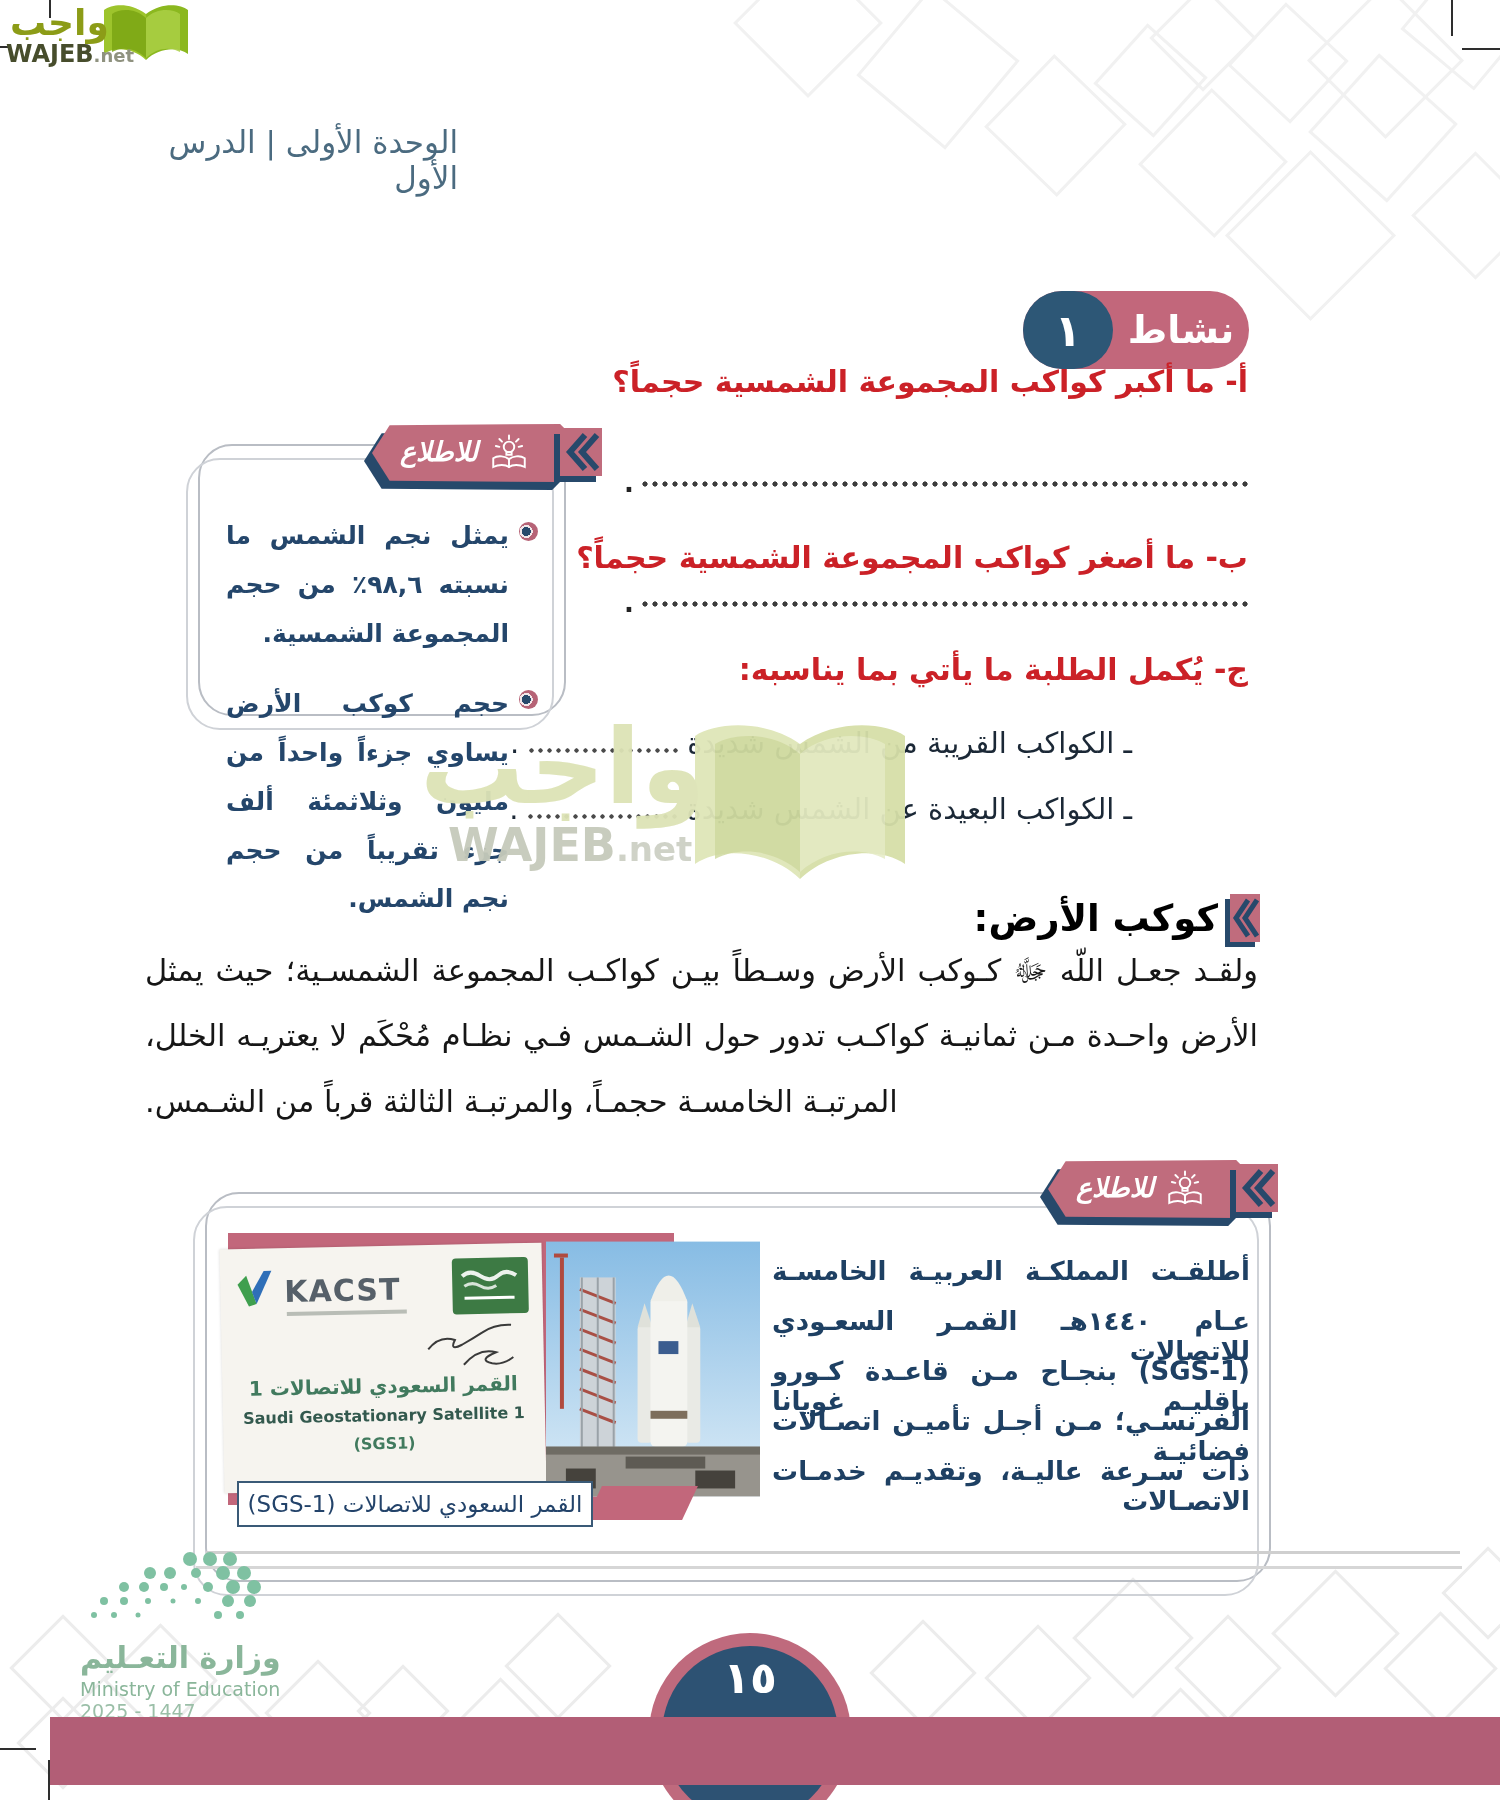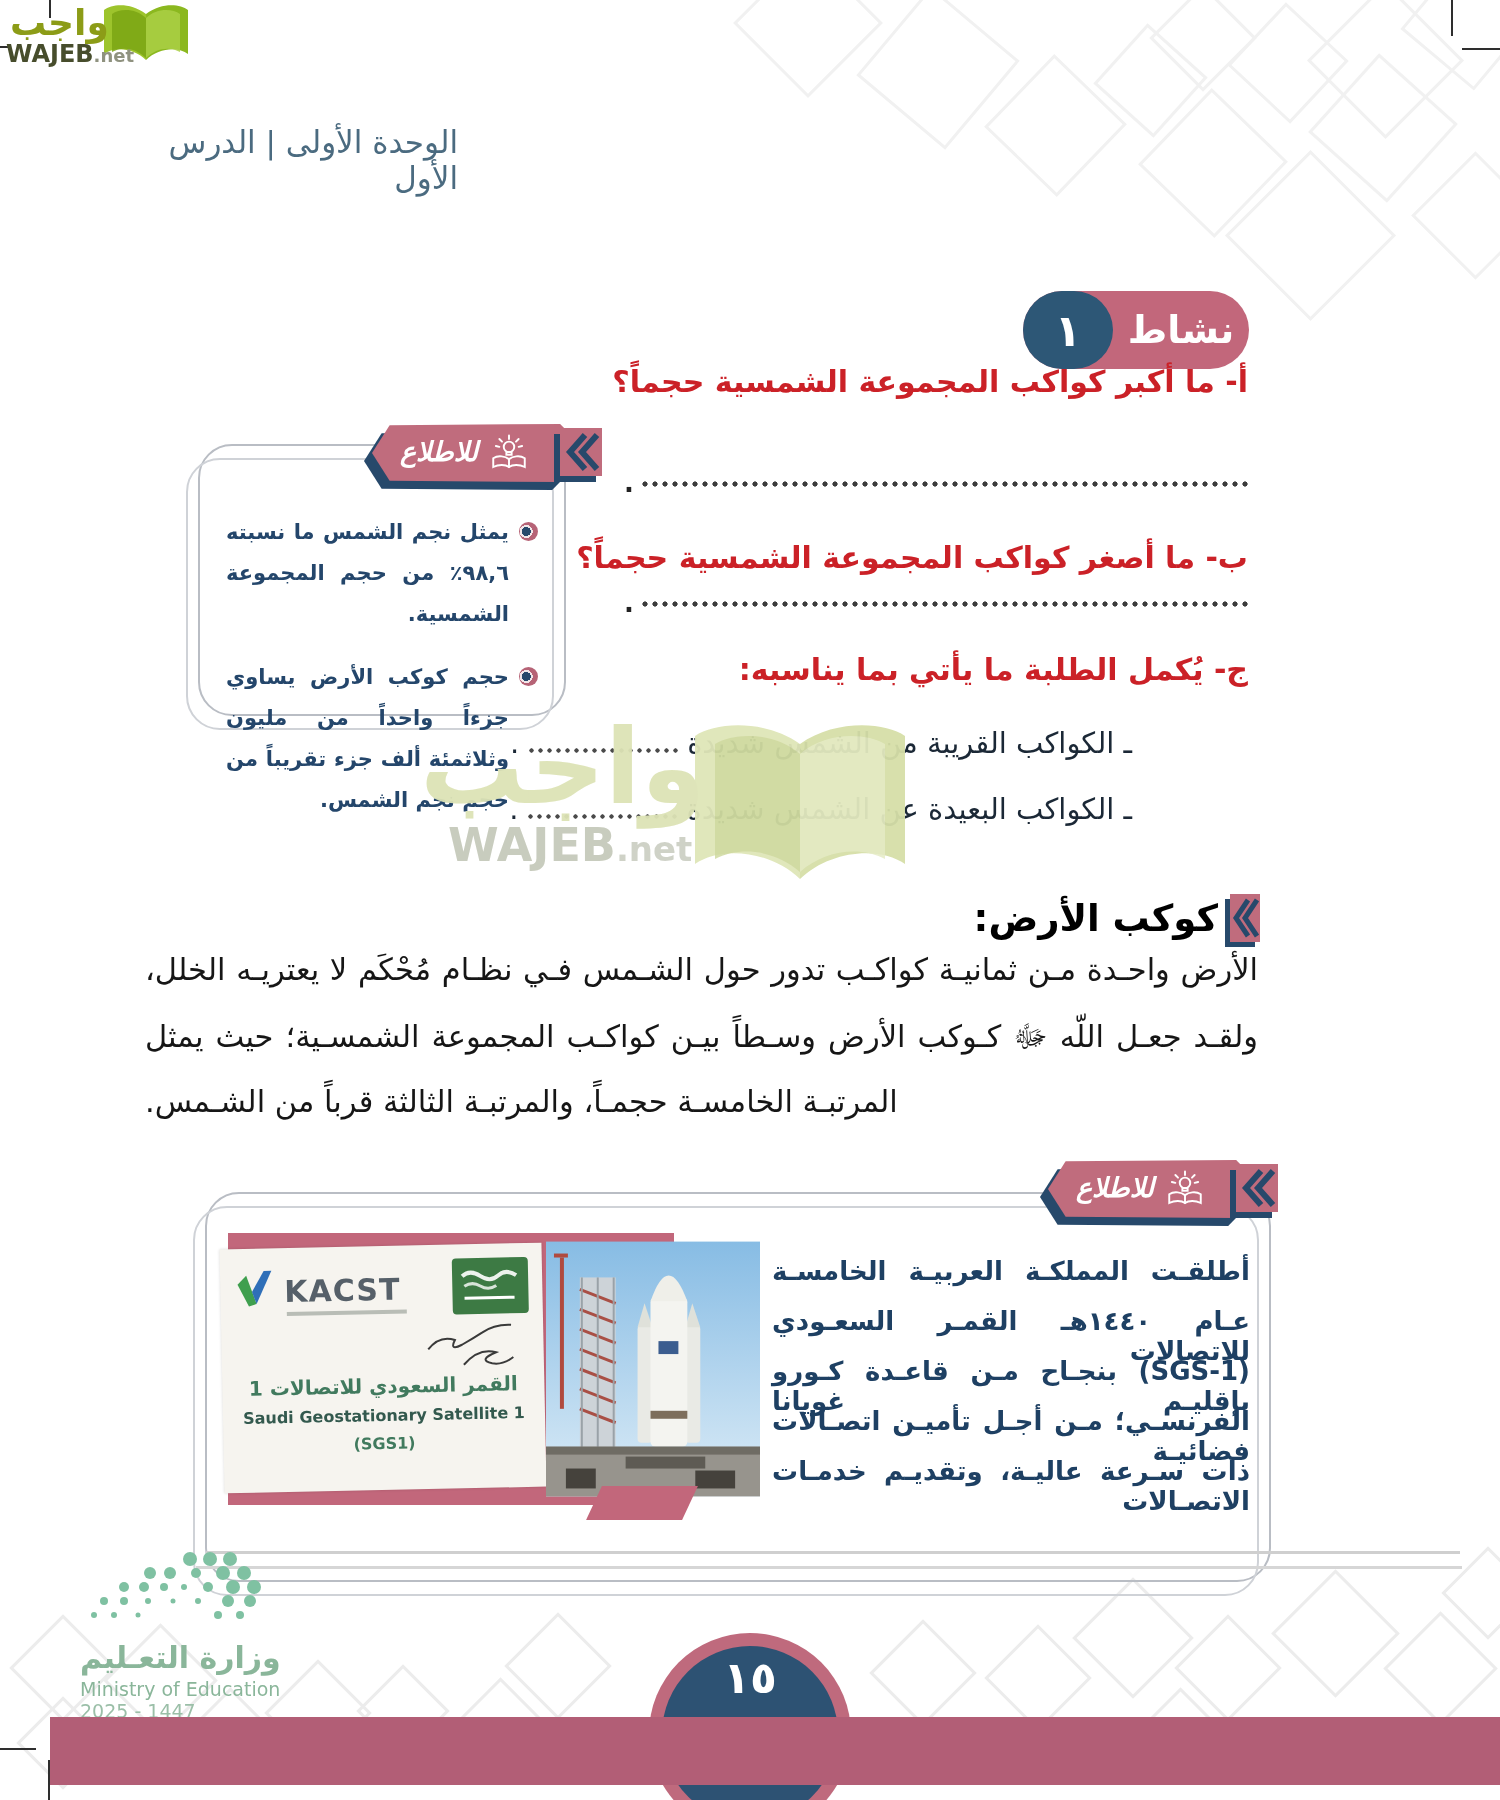--- a/index.html
+++ b/index.html
@@ -35,21 +35,21 @@
         background-size:9px 7px;background-repeat:repeat-x;background-position:left bottom;align-self:flex-end;margin-bottom:6px;}
 
   
   .ibox{position:absolute;border:2.5px solid #b9bdc4;border-radius:34px;background:transparent;}
   .ibox::before{content:"";position:absolute;left:-14px;top:12px;width:100%;height:100%;
         border:2px solid #cfd2d7;border-radius:34px;}
   .ibox-inner{position:absolute;inset:0;direction:rtl;}
   .bullet{display:flex;direction:rtl;gap:10px;margin-bottom:22px;}
   .eye{flex:0 0 auto;width:19px;height:19px;border-radius:50%;margin-top:10px;
        background:radial-gradient(circle at 38% 50%, #27496b 0 4.5px, #f1e6e8 4.5px 6.5px, #b66376 6.5px);}
-  .btext{font-size:21px;font-weight:bold;color:#24466b;line-height:1.95;text-align:justify;}
+  .btext{font-size:25px;font-weight:bold;color:#24466b;line-height:1.95;text-align:justify;}
 
   
   .ribbon{position:absolute;font-style:italic;}
   .rib-shadow,.rib-face{position:absolute;left:0;top:0;width:100%;height:100%;
         clip-path:polygon(0 50%,9% 2%,96% 0%,100% 14%,100% 86%,96% 100%,9% 98%);}
   .rib-shadow{background:#27496b;transform:translate(-8px,8px);}
   .rib-face{background:#c06c7d;}
   .rib-content{position:absolute;inset:0;display:flex;direction:rtl;align-items:center;justify-content:center;
         gap:10px;padding-right:10px;}
   .rib-label{color:#fff;font-size:27px;font-weight:bold;padding-bottom:4px;}
@@ -236,22 +236,22 @@
     <div class="chev" style="position:relative;width:30px;height:48px;box-shadow:-5px 5px 0 #27496b;">
       <svg width="28" height="44" viewBox="0 0 28 44" fill="none" stroke="#27496b" stroke-width="5">
         <polyline points="17,4 5,22 17,40"></polyline>
           <polyline points="26,4 14,22 26,40"></polyline>
       </svg>
     </div>
     <span class="sec-title">كوكب الأرض:</span>
   </div>
 
   <div class="para" style="left:145px;top:952px;width:1113px;">
+    <div class="jl">ولقـد جعـل اللّه ﷻ كـوكب الأرض وسـطاً بيـن كواكـب المجموعة الشمسـية؛ حيث يمثل</div>
     <div class="jl">الأرض واحـدة مـن ثمانيـة كواكـب تدور حول الشـمس فـي نظـام مُحْكَم لا يعتريـه الخلل،</div>
-    <div class="jl">ولقـد جعـل اللّه ﷻ كـوكب الأرض وسـطاً بيـن كواكـب المجموعة الشمسـية؛ حيث يمثل</div>
     <div class="last">المرتبـة الخامسـة حجمـاً، والمرتبـة الثالثة قرباً من الشـمس.</div>
   </div>
 
   <div class="ibox" style="left:205px;top:1192px;width:1062px;height:386px;"></div>
 
   <div class="ribbon" style="left:1048px;top:1160px;width:196px;height:58px;z-index:3;">
     <div class="rib-shadow"></div>
     <div class="rib-face"></div>
     <div class="rib-content">
       <svg width="42" height="38" viewBox="0 0 48 42" fill="none" stroke="#ffffff" stroke-width="2.2" stroke-linecap="round">
@@ -334,20 +334,21 @@
     <rect x="113" y="100" width="20" height="13" fill="#3b5d8f"></rect>
     <rect x="105" y="170" width="37" height="8" fill="#7d6e5c"></rect>
     <rect x="0" y="206" width="215" height="50" fill="#97948d"></rect>
     <rect x="0" y="206" width="215" height="8" fill="#6f6c64"></rect>
     <rect x="80" y="216" width="80" height="12" fill="#5e5b54"></rect>
     <rect x="20" y="228" width="30" height="20" fill="#45423c"></rect>
     <rect x="150" y="230" width="40" height="18" fill="#45423c"></rect>
   </svg>
 
   <div class="pgram" style="left:594px;top:1486px;width:96px;height:34px;"></div>
+  <div class="caption" style="left:237px;top:1481px;width:352px;height:42px;">القمر السعودي للاتصالات (SGS-1)</div>
 
   <div class="sat-text" style="left:772px;top:1256px;width:478px;">
     <div class="jl">أطلقـت المملكـة العربيـة الخامسـة</div>
     <div class="jl">عـام ١٤٤٠هـ القمـر السعـودي للاتصالات</div>
     <div class="jl">(SGS-1) بنجـاح مـن قاعـدة كـورو بإقليـم غويانا</div>
     <div class="jl">الفرنسـي؛ مـن أجـل تأميـن اتصـالات فضائيـة</div>
     <div class="jl">ذات سـرعة عاليـة، وتقديـم خدمـات الاتصـالات</div>
   </div>
 
   <div class="rule" style="left:206px;top:1551px;width:1254px;"></div>

